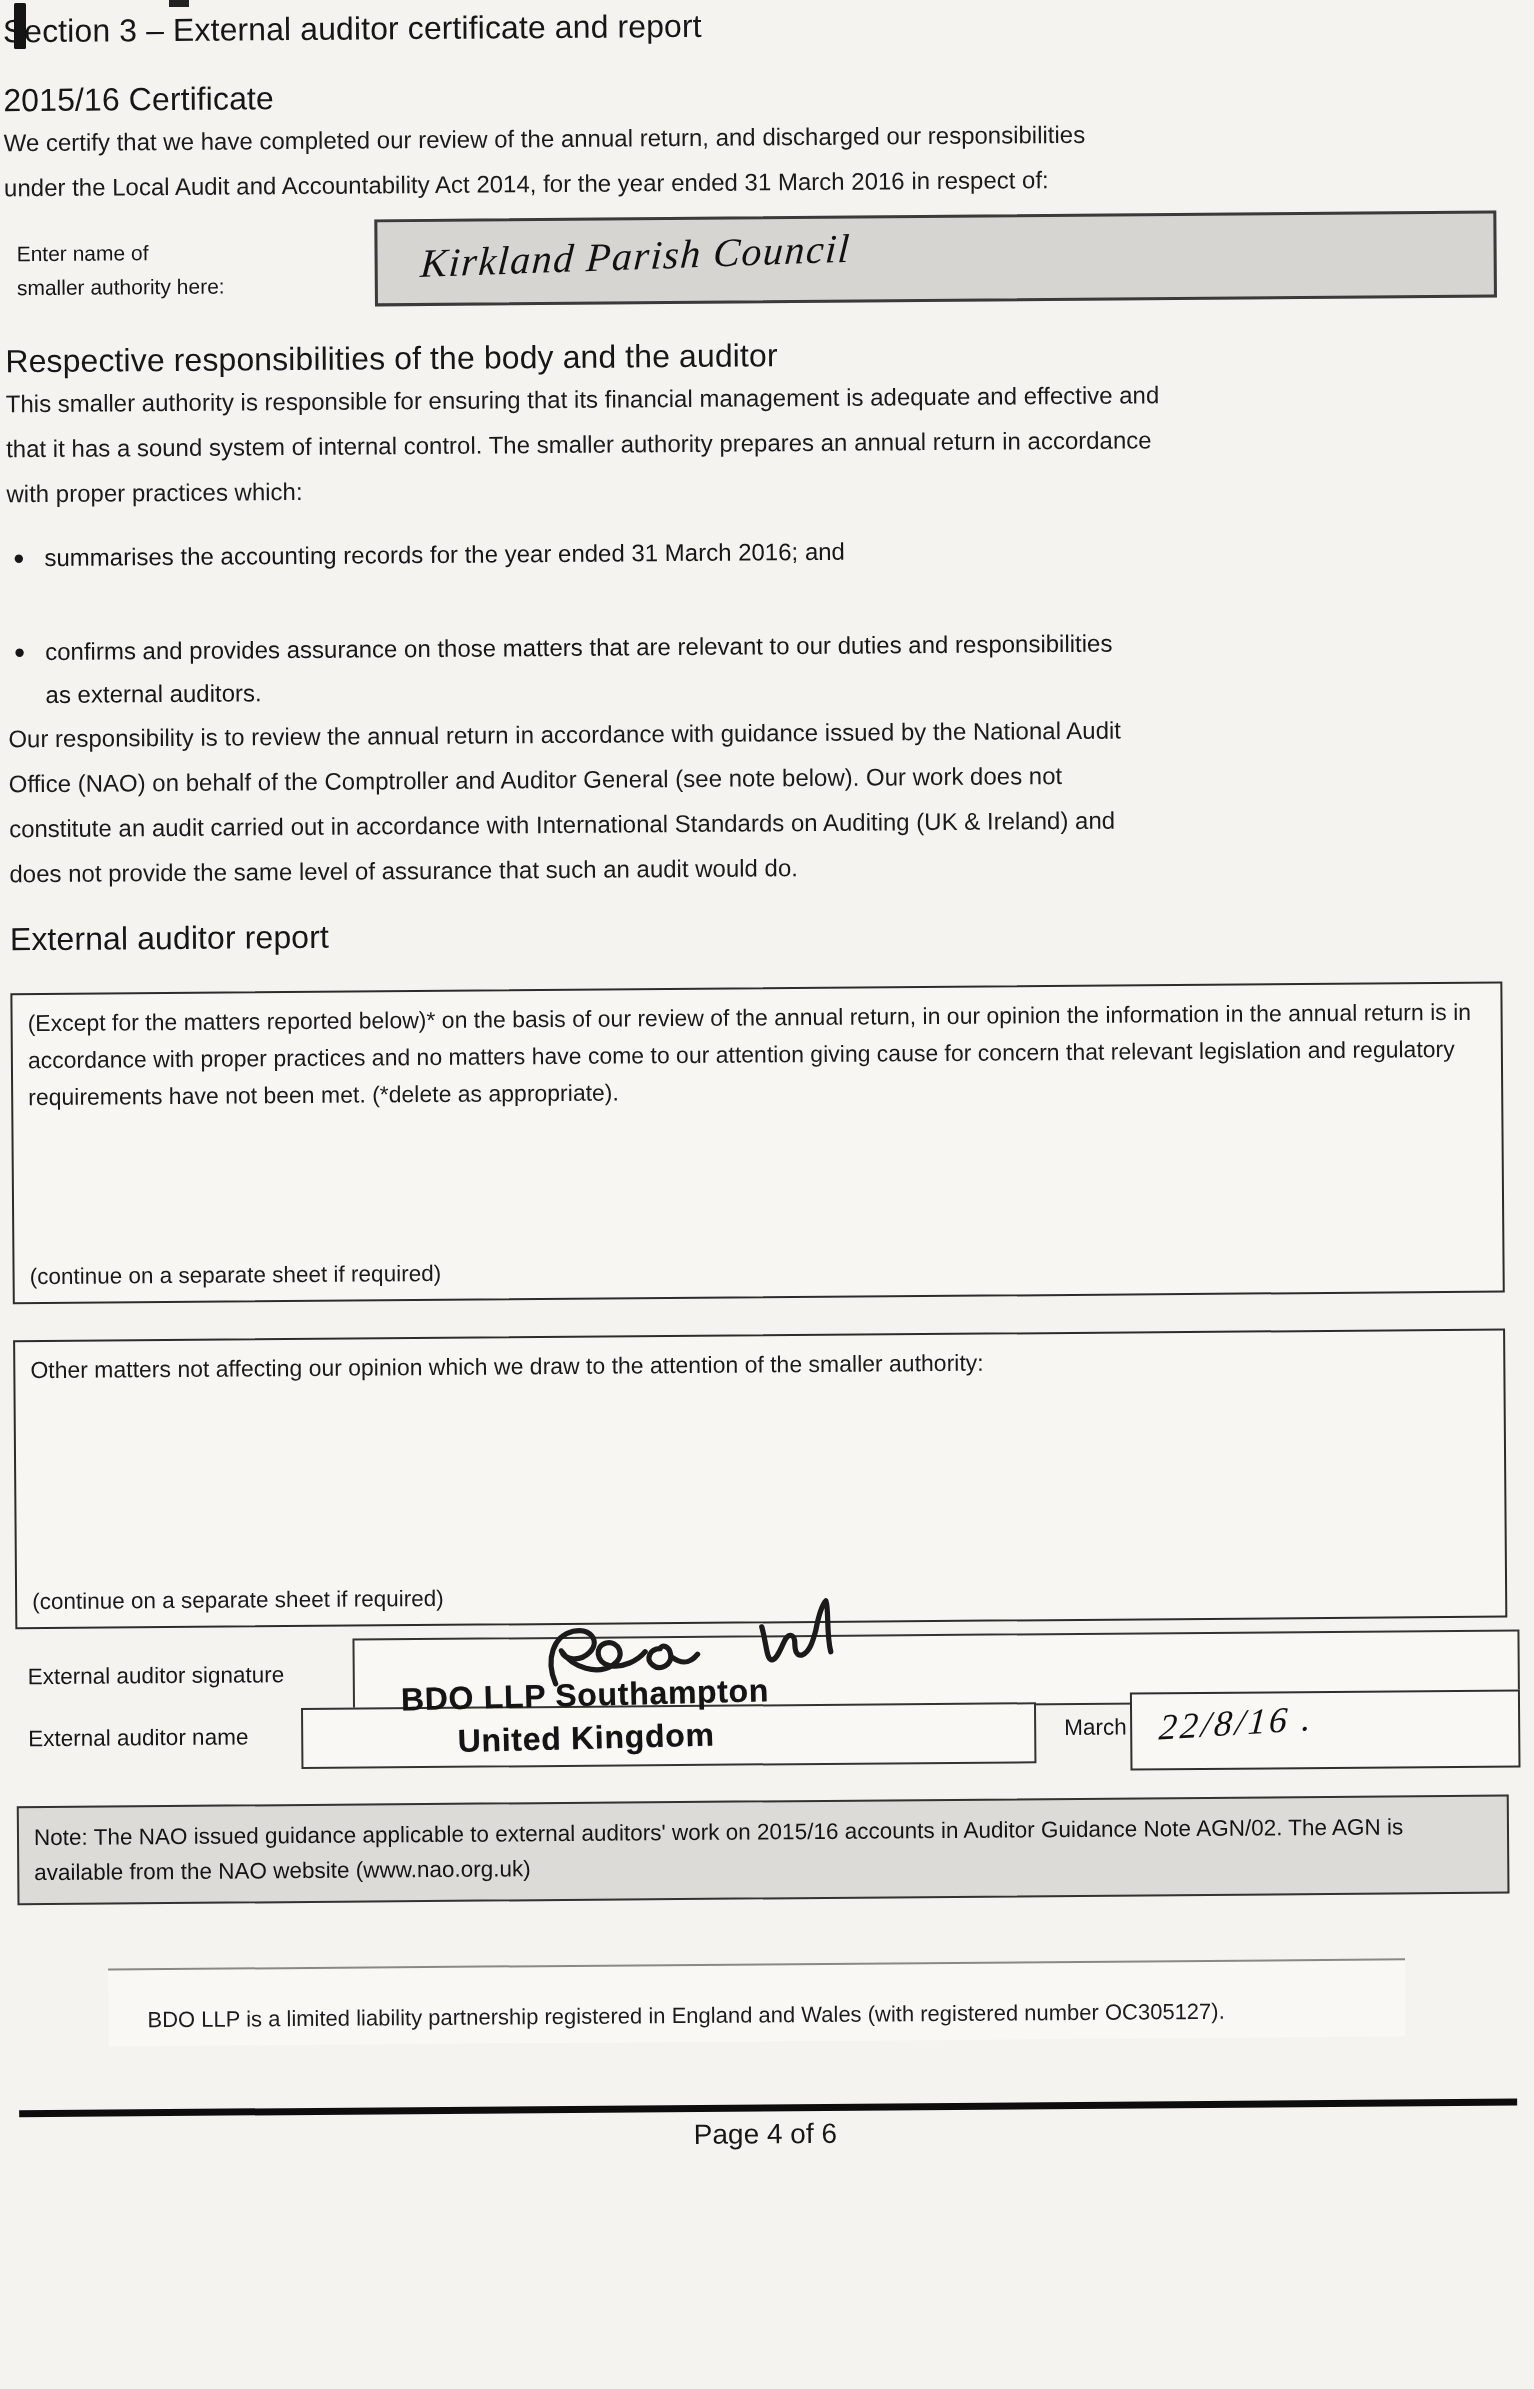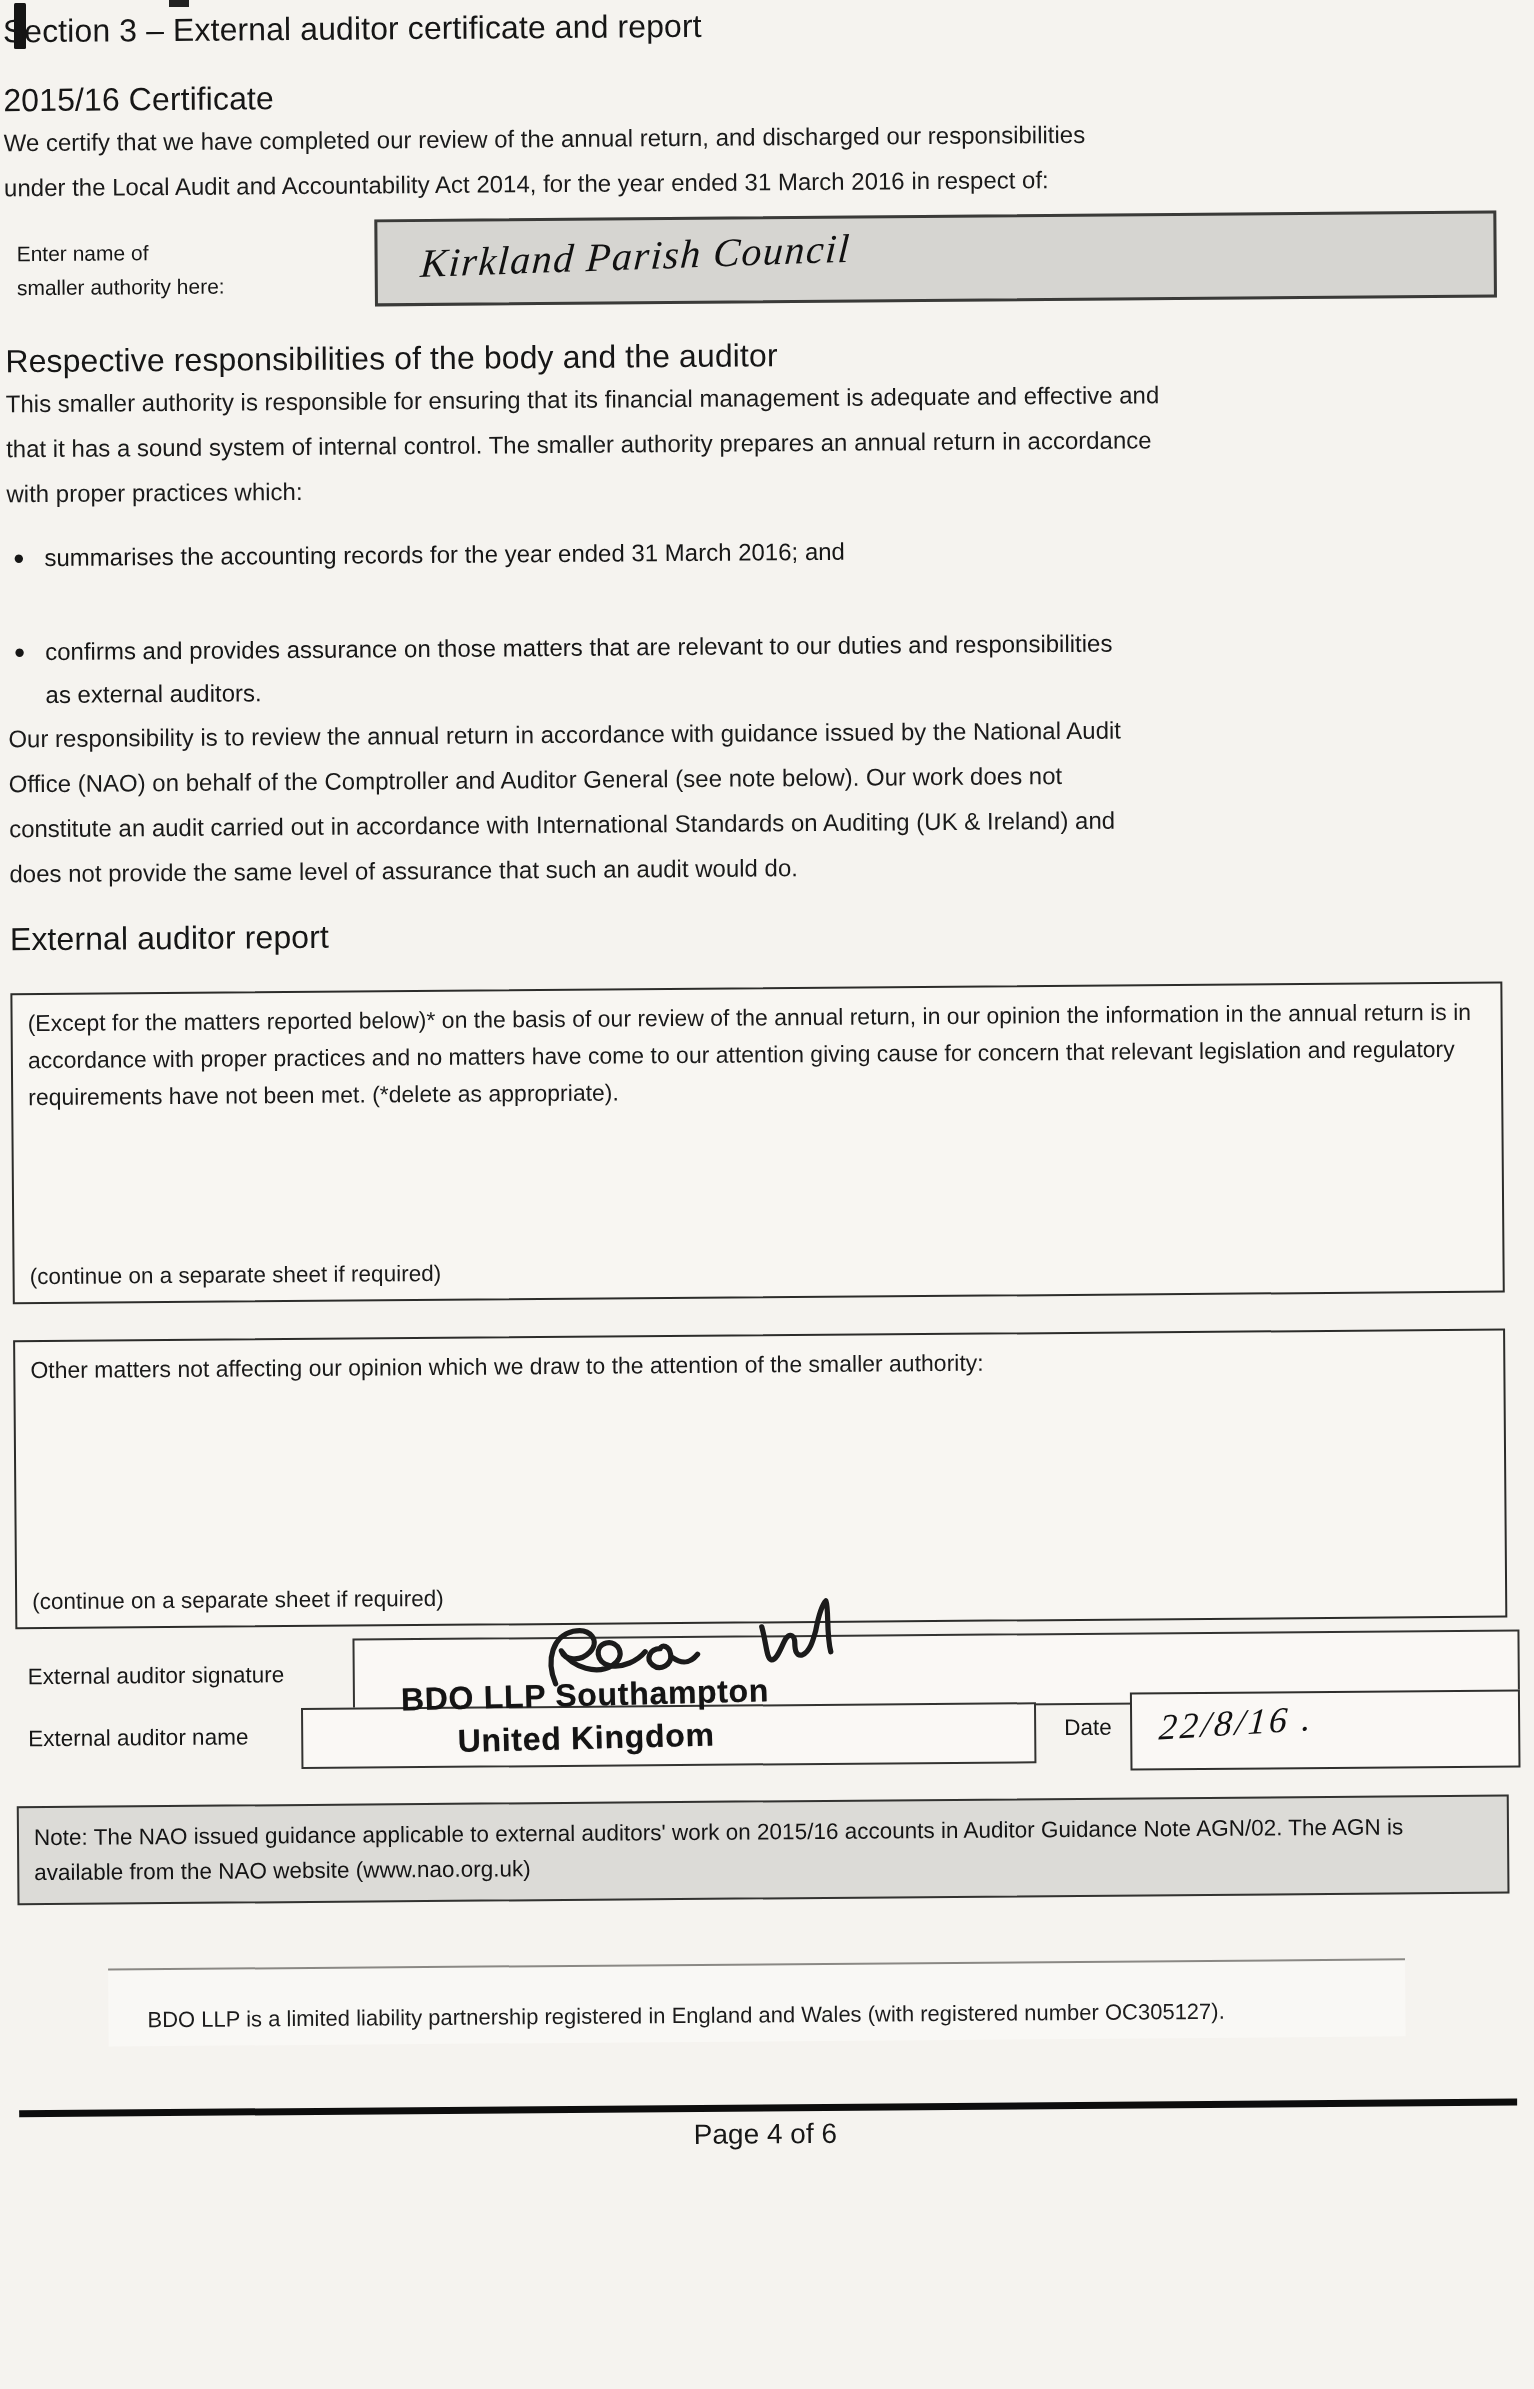--- a/index.html
+++ b/index.html
@@ -191,21 +191,21 @@
         </svg>
 
         <div class="stamp">
           <div>BDO LLP Southampton</div>
           <div>United Kingdom</div>
         </div>
 
         <span class="field-label name-label2">External auditor name</span>
         <div class="auditor-name-box"></div>
 
-        <span class="field-label date-label">Date</span>
+        <span class="field-label date-label">March</span>
         <div class="date-box">
           <span class="hw hw-date">22/8/16 .</span>
         </div>
       </div>
 
       <div class="note-box">Note: The NAO issued guidance applicable to external auditors' work on 2015/16 accounts in Auditor Guidance Note AGN/02. The AGN is available from the NAO website (www.nao.org.uk)</div>
 
       <div class="reg-sheet">
         <p>BDO LLP is a limited liability partnership registered in England and Wales (with registered number OC305127).</p>
       </div>

